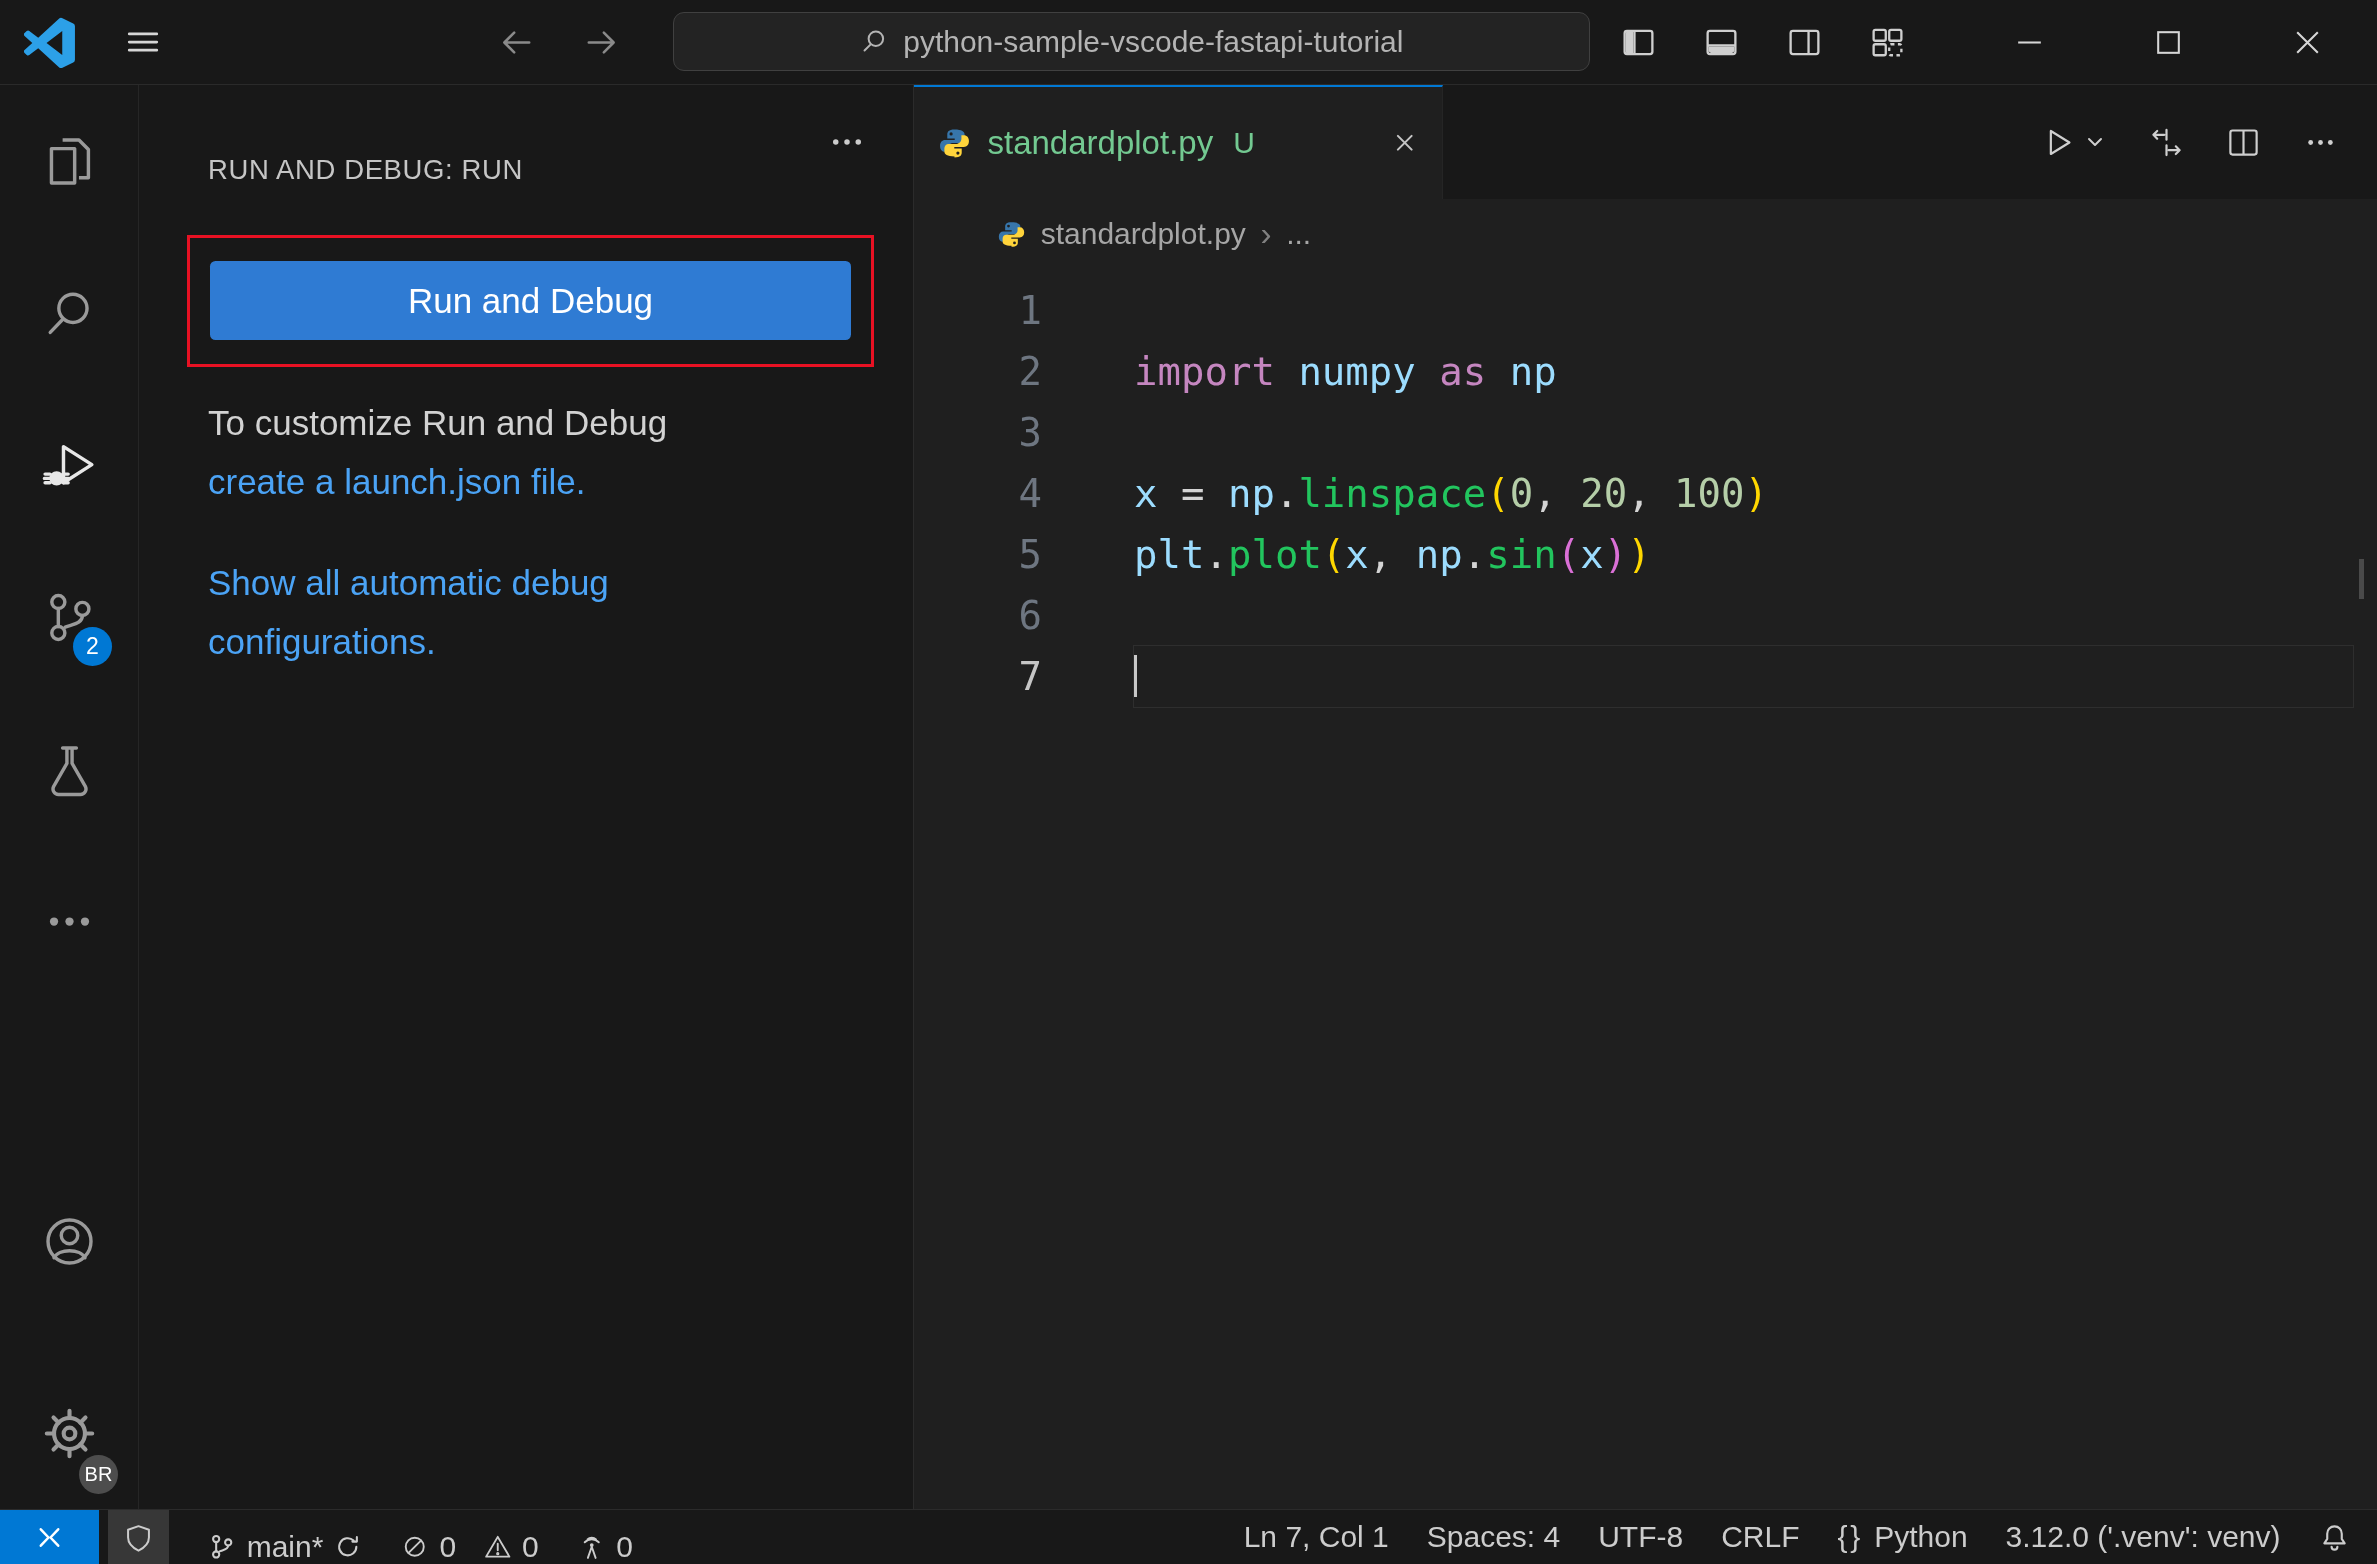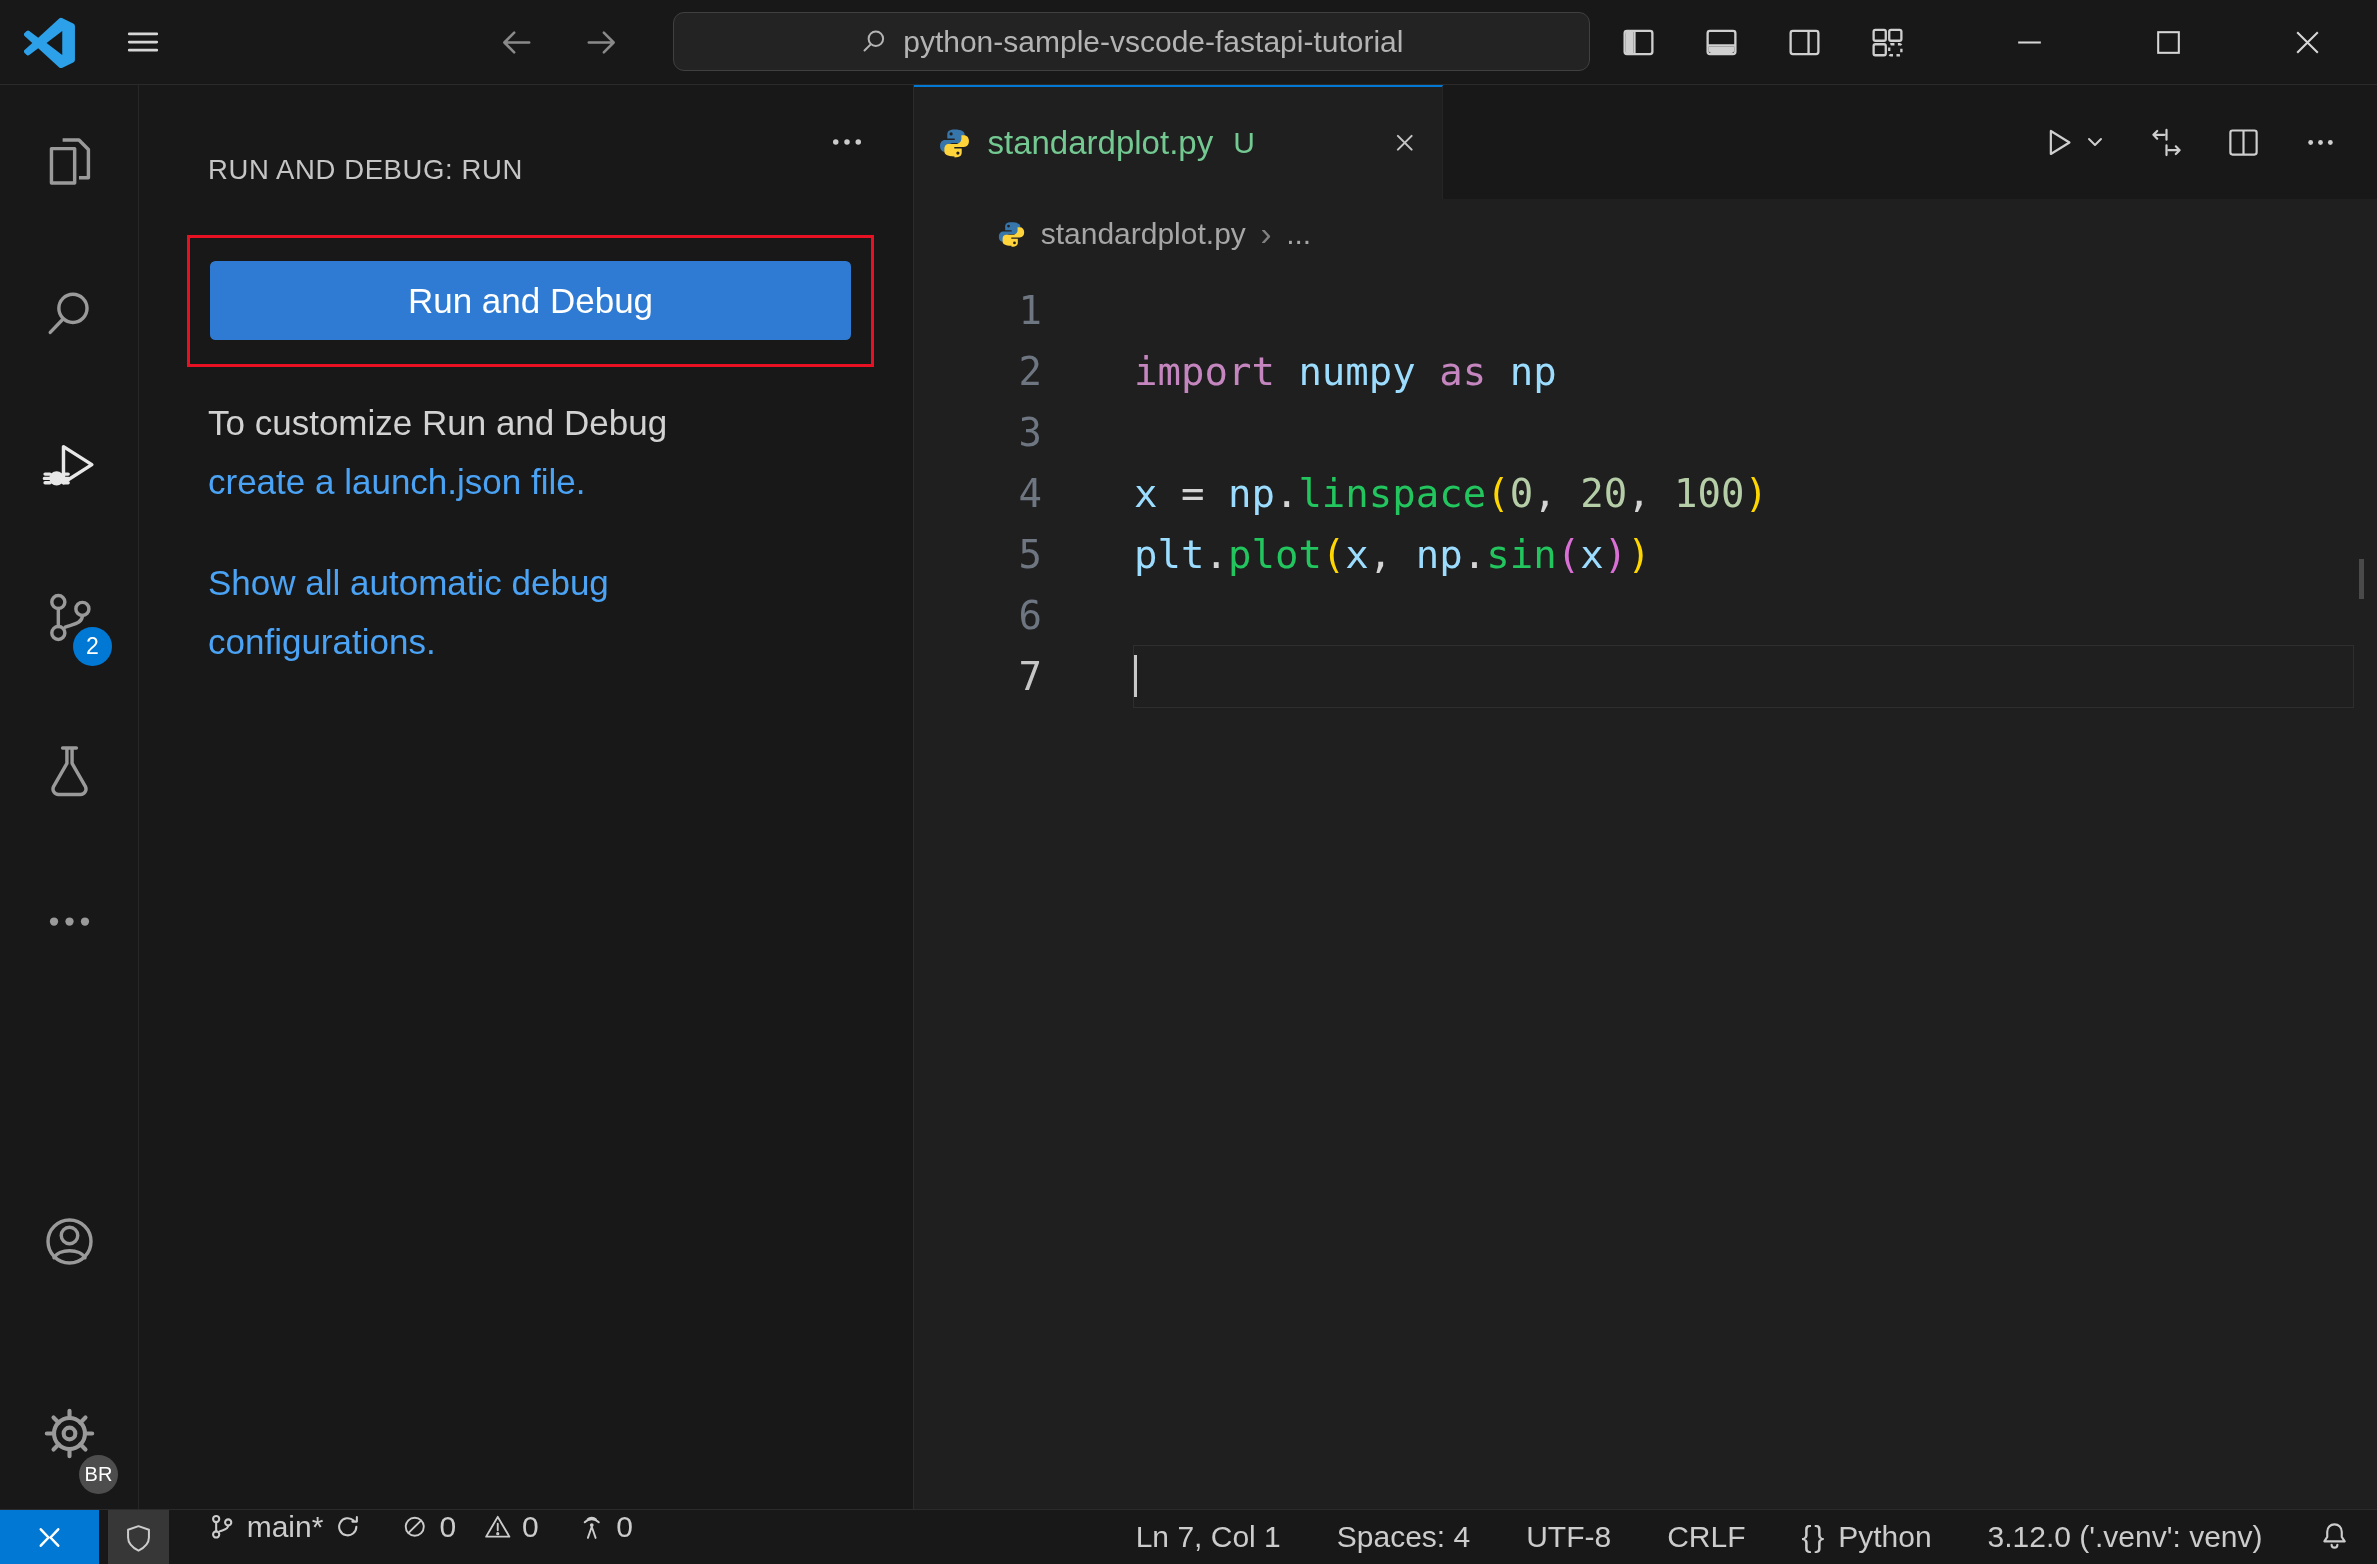--- a/index.html
+++ b/index.html
@@ -58,26 +58,26 @@
   .ln{flex:0 0 128px;width:128px;text-align:right;color:#6e7681;user-select:none;}
   .lt{flex:1;margin-left:92px;margin-right:24px;position:relative;white-space:pre;}
   .code-row.current .ln{color:#c6c6c6;}
   .code-row.current .lt{outline:1.8px solid #2e2e2e;outline-offset:-0.9px;}
   .cursor{position:absolute;left:0;top:9.2px;width:2.8px;height:42px;background:#c8c8c8;}
   .tk-kw{color:#C586C0;}.tk-id{color:#9CDCFE;}.tk-fn{color:#22c55e;}.tk-num{color:#B5CEA8;}.tk-pl{color:#D4D4D4;}.tk-p1{color:#FFD700;}.tk-p2{color:#DA70D6;}
   .overview-marker{position:absolute;right:13px;top:290px;width:5.5px;height:40px;background:#4a4a4a;}
 
   
   .statusbar{flex:0 0 54px;height:54px;background:#181818;border-top:0.9px solid #2b2b2b;display:flex;align-items:center;font-size:30px;color:#cccccc;}
-  .sb-left{display:flex;align-items:flex-start;height:100%;}
+  .sb-left{display:flex;align-items:flex-end;height:100%;}
   .remote{width:99px;height:100%;background:#0078d4;display:flex;align-items:center;justify-content:center;color:#ffffff;}
   .trust{width:61px;height:100%;background:#373737;display:flex;align-items:center;justify-content:center;margin-left:9.2px;}
   .st-item{display:flex;align-items:center;gap:11px;margin-left:39px;white-space:nowrap;}
   .st-item .gap2{margin-left:16.5px;}
-  .sb-right{margin-left:auto;display:flex;gap:56px;padding-right:27.5px;}
+  .sb-right{margin-left:auto;display:flex;align-items:center;gap:38px;padding-right:27.5px;}
   .st-text{white-space:nowrap;}
   .braces{letter-spacing:2.8px;color:#cccccc;}
 </style>
 </head>
 <body>
 
 <div class="app">
 
   <header class="titlebar">
     <span class="logo">

